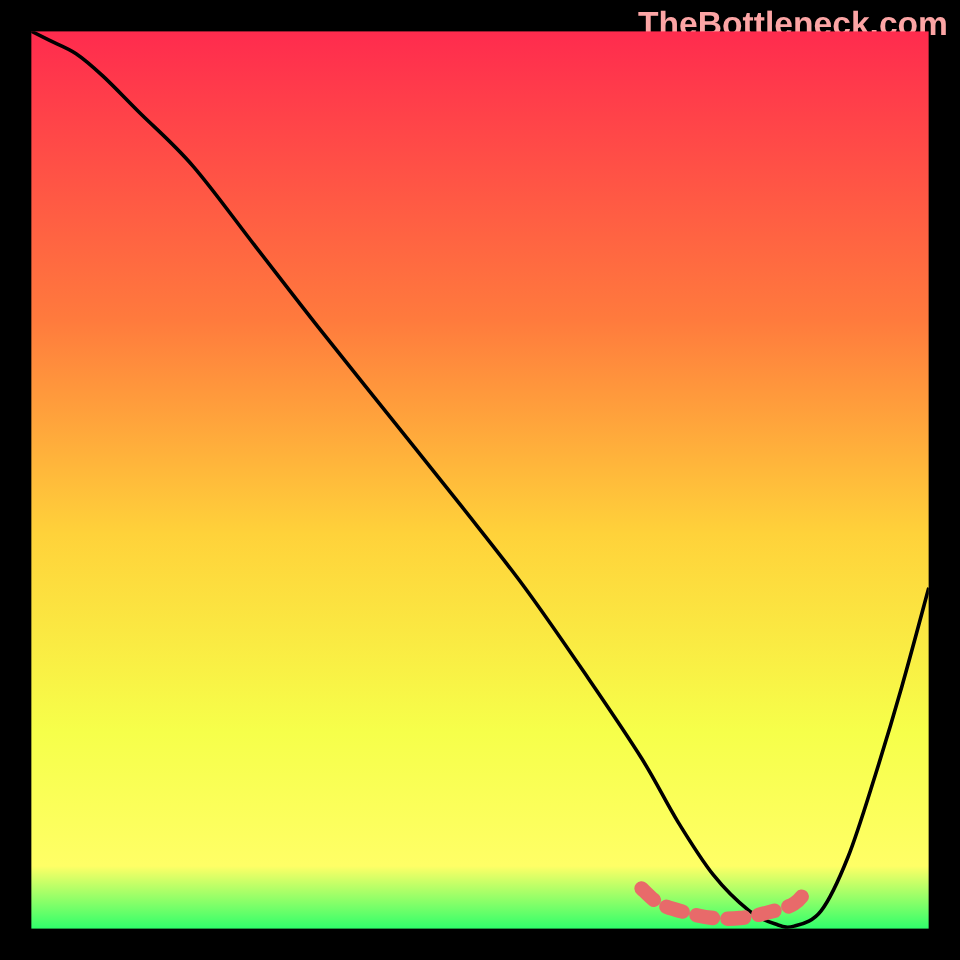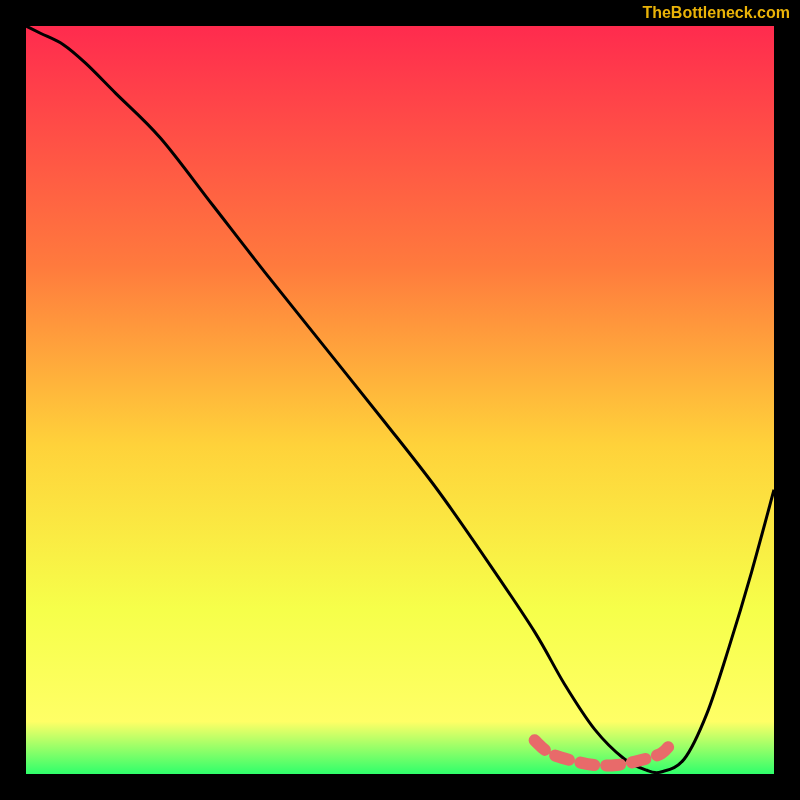--- a/index.html
+++ b/index.html
@@ -15,23 +15,23 @@
     left: 26px;
     top: 26px;
     width: 748px;
     height: 748px;
   }
   .watermark {
     position: absolute;
     top: 4px;
     right: 10px;
     font-family: Arial, Helvetica, sans-serif;
-    font-size: 16px;
+    font-size: 28px;
     font-weight: 600;
-    color: #eab308;
+    color: #fca5a5;
     letter-spacing: 0px;
   }
   svg { display: block; }
 </style>
 </head>
 <body>
 
 <div class="watermark">TheBottleneck.com</div>
 
 <svg class="plot" viewBox="0 0 748 748" preserveAspectRatio="none">

